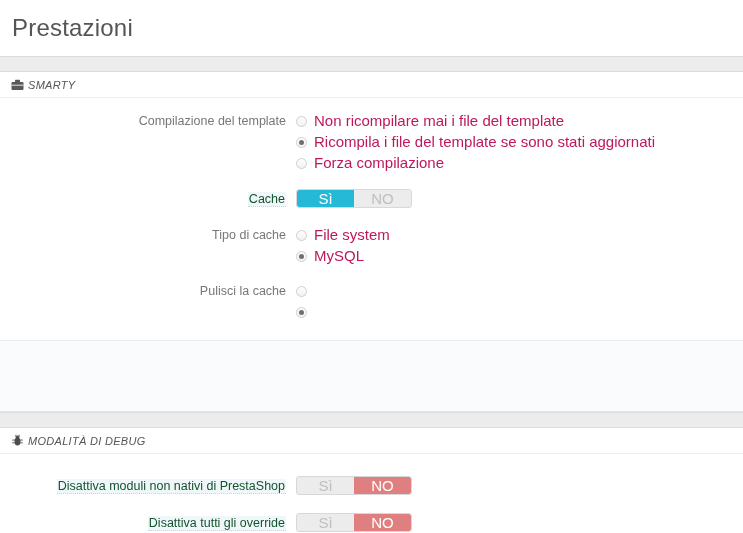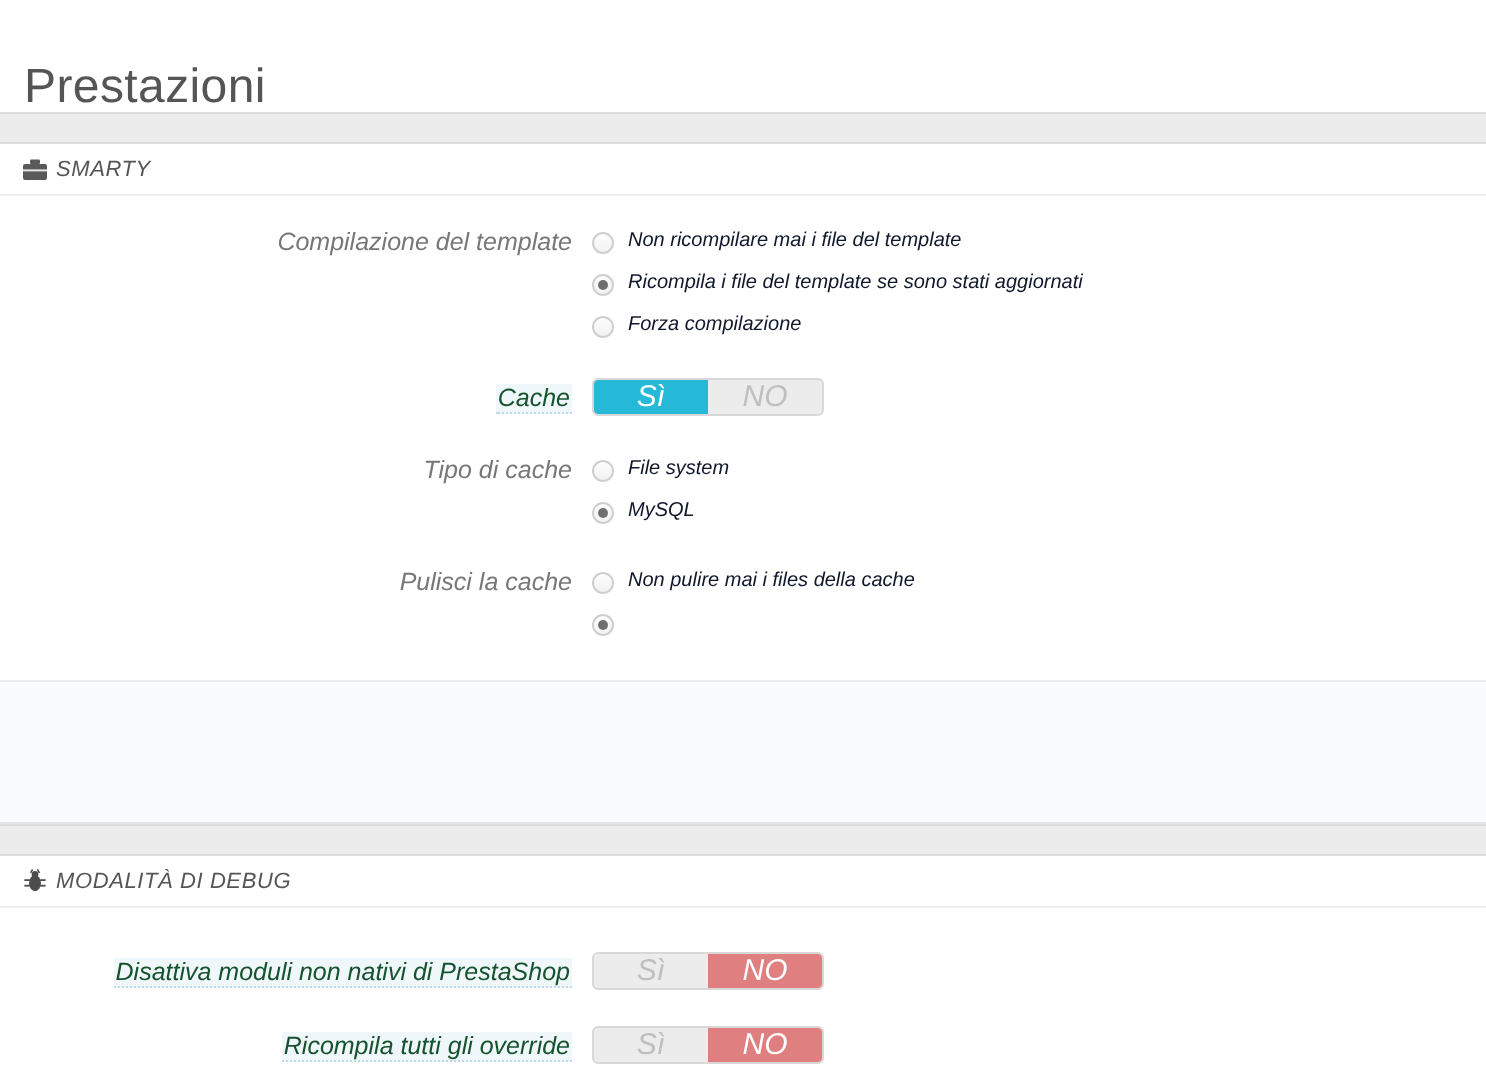--- a/index.html
+++ b/index.html
@@ -14,21 +14,21 @@
     font-size: 13px;
     color: #555;
     overflow: hidden;
   }
 
   
   .page-head {
     height: 56px;
     background: #ffffff;
     display: flex;
-    align-items: flex-end;
+    align-items: center;
     padding-left: 12px;
     box-sizing: border-box;
   }
   .page-title {
     font-size: 24px;
     font-weight: 400;
     color: #555555;
     letter-spacing: 0.2px;
     line-height: 1;
   }
@@ -69,21 +69,20 @@
     margin-right: 4px;
     display: inline-flex;
     align-items: center;
     justify-content: center;
     color: #6b6b6b;
     flex: 0 0 auto;
   }
   .panel-heading .hd-icon svg { display: block; }
   .panel-body {
     padding: 14px 0 10px 0;
-    font-style: italic;
   }
   .panel-footer {
     background: #fafbfc;
     border-top: 1px solid #ececec;
     height: 48px;
   }
   .panel-footer.tall { height: 70px; }
 
   
   .form-row {
@@ -139,22 +138,22 @@
   }
   .radio.checked::after {
     content: "";
     position: absolute;
     top: 2px; left: 2px;
     width: 5px; height: 5px;
     border-radius: 50%;
     background: #6f6f6f;
   }
   .radio-label {
-    font-size: 10px;
-    color: #0f172a;
+    font-size: 15px;
+    color: #be185d;
     line-height: 14px;
     cursor: pointer;
   }
 
   
   .switch {
     display: inline-flex;
     height: 19px;
     border-radius: 3px;
     overflow: hidden;
@@ -260,21 +259,20 @@
       </div>
     </div>
 
     <div class="sp-8"></div>
 
     <div class="form-row">
       <div class="form-label plain">Pulisci la cache</div>
       <div class="form-control">
         <div class="radio-line">
           <span class="radio"></span>
-          <span class="radio-label">Non pulire mai i files della cache</span>
         </div>
         <div class="radio-line">
           <span class="radio checked"></span>
         </div>
       </div>
     </div>
 
   </div>
 
   <div class="panel-footer tall"></div>
@@ -313,21 +311,21 @@
           <div class="sw">Sì</div>
           <div class="sw on-no">NO</div>
         </div>
       </div>
     </div>
 
     <div class="sp-12"></div>
 
     <div class="form-row switch-row">
       <div class="form-label">
-        <span class="lnk">Ricompila tutti gli override</span>
+        <span class="lnk">Disattiva tutti gli override</span>
       </div>
       <div class="form-control">
         <div class="switch">
           <div class="sw">Sì</div>
           <div class="sw on-no">NO</div>
         </div>
       </div>
     </div>
 
   </div>

